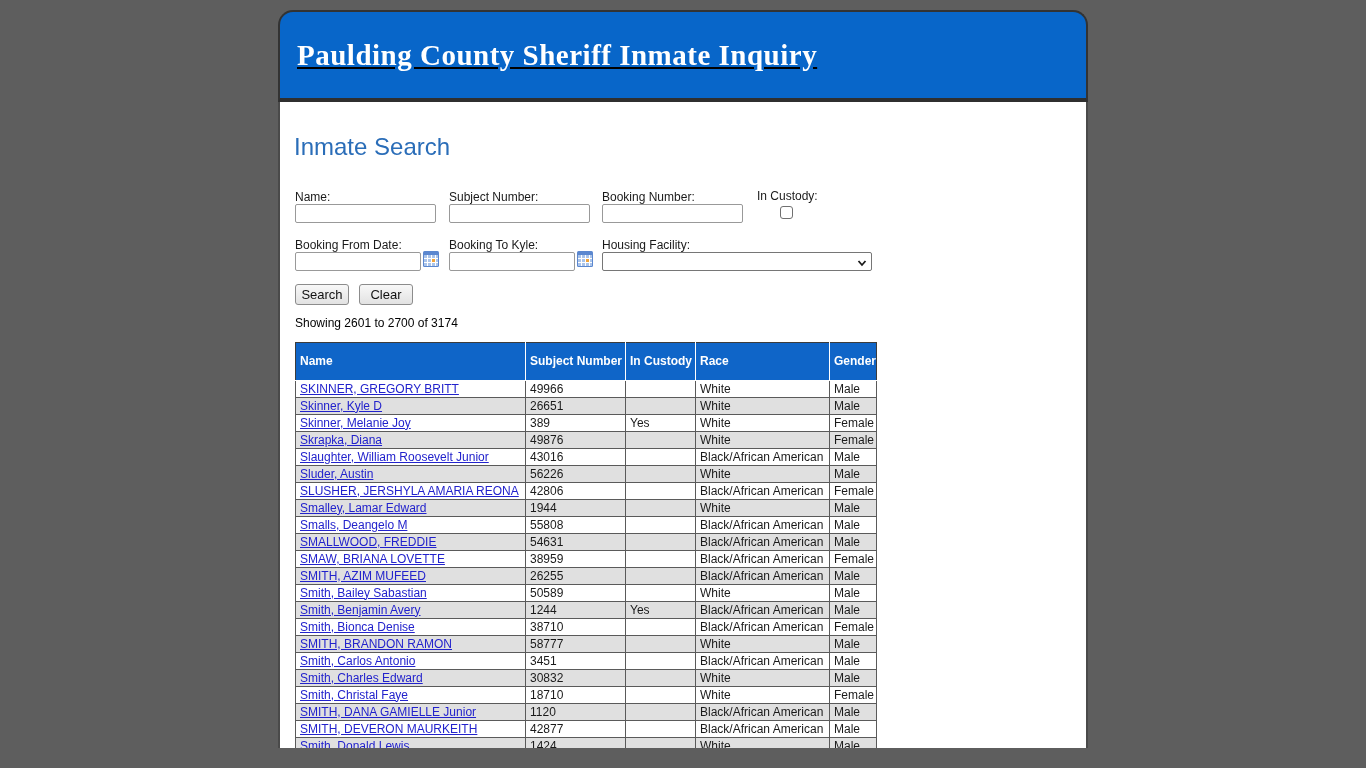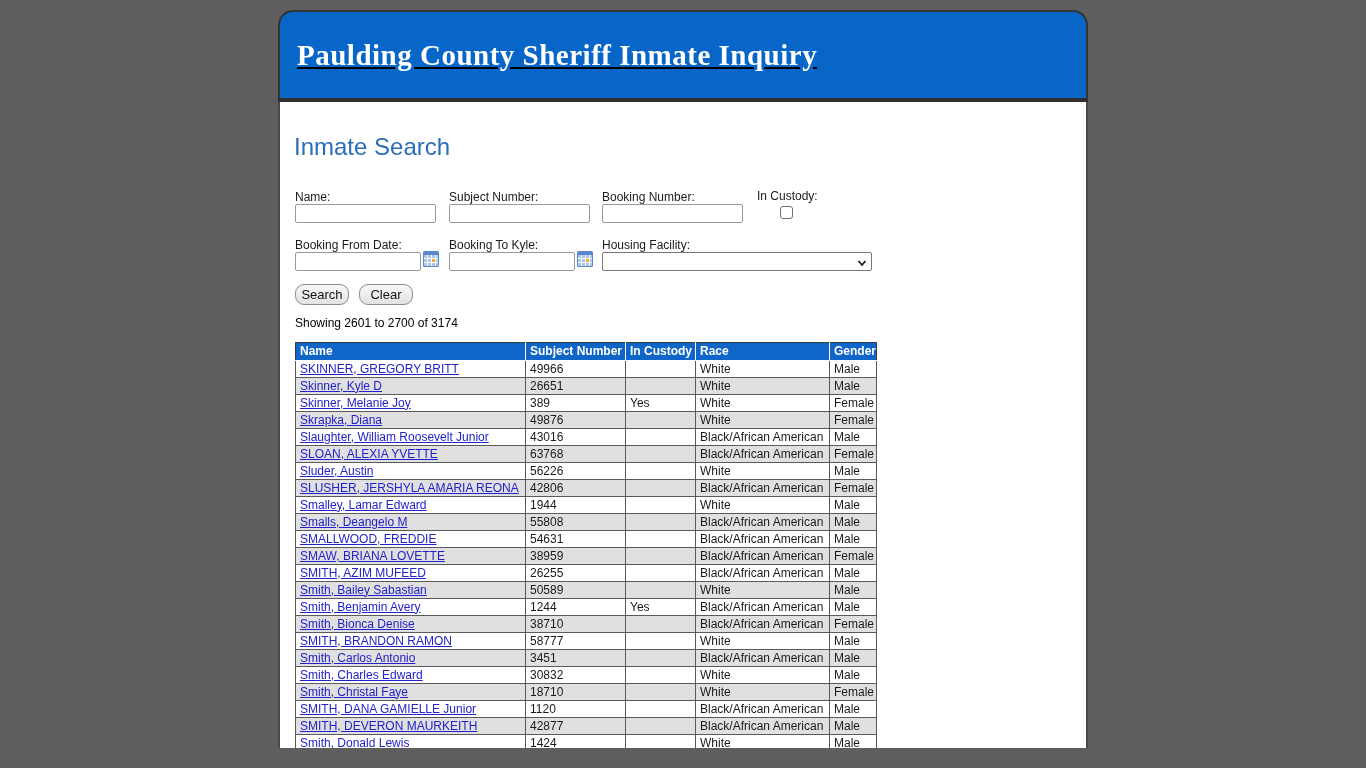--- a/index.html
+++ b/index.html
@@ -64,37 +64,37 @@
 
   .sel {
     position:absolute; height:19px; width:270px;
     border:1px solid #767676; border-radius:2px; background:#ffffff;
     cursor:pointer;
   }
   .sel svg { position:absolute; right:4px; top:4.5px; }
 
   .btn {
     position:absolute; height:21px;
-    border:1px solid #8c8c8c; border-radius:9px;
+    border:1px solid #8c8c8c; border-radius:3px;
     background:linear-gradient(#f8f8f8,#e2e2e2);
     font-size:13px; color:#111111; text-align:center;
     font-family:"Liberation Sans", sans-serif;
     padding:0; cursor:pointer; line-height:18px;
   }
 
   .summary { position:absolute; left:15px; top:214px; font-size:12px; color:#000000; }
 
   table.results {
     position:absolute; left:15px; top:240px;
     border-collapse:collapse; table-layout:fixed; width:581px;
     font-size:12px;
   }
   table.results th {
     background:#0f65c8; color:#ffffff; font-weight:bold; text-align:left;
-    padding:1px 4px; height:18px; line-height:15px;
+    padding:11px 4px; height:18px; line-height:15px;
     border:1px solid #ffffff; border-top:1px solid #3c3c3c;
     overflow:hidden; white-space:nowrap;
   }
   table.results th:first-child { border-left:1px solid #3c3c3c; }
   table.results th:last-child  { border-right:1px solid #3c3c3c; }
   table.results td {
     border:1px solid #5a5a5a; padding:0 4px; height:17px; line-height:15px;
     color:#1a1a1a; overflow:hidden; white-space:nowrap; background:#ffffff;
   }
   table.results tbody tr:nth-child(even) td { background:#e0e0e0; }
@@ -226,27 +226,20 @@
       </tr>
 
       <tr>
         <td><a>Slaughter, William Roosevelt Junior</a></td>
         <td>43016</td>
         <td></td>
         <td>Black/African American</td>
         <td>Male</td>
       </tr>
 
-      <tr>
-        <td><a>SLOAN, ALEXIA YVETTE</a></td>
-        <td>63768</td>
-        <td></td>
-        <td>Black/African American</td>
-        <td>Female</td>
-      </tr>
 
       <tr>
         <td><a>Sluder, Austin</a></td>
         <td>56226</td>
         <td></td>
         <td>White</td>
         <td>Male</td>
       </tr>
 
       <tr>

